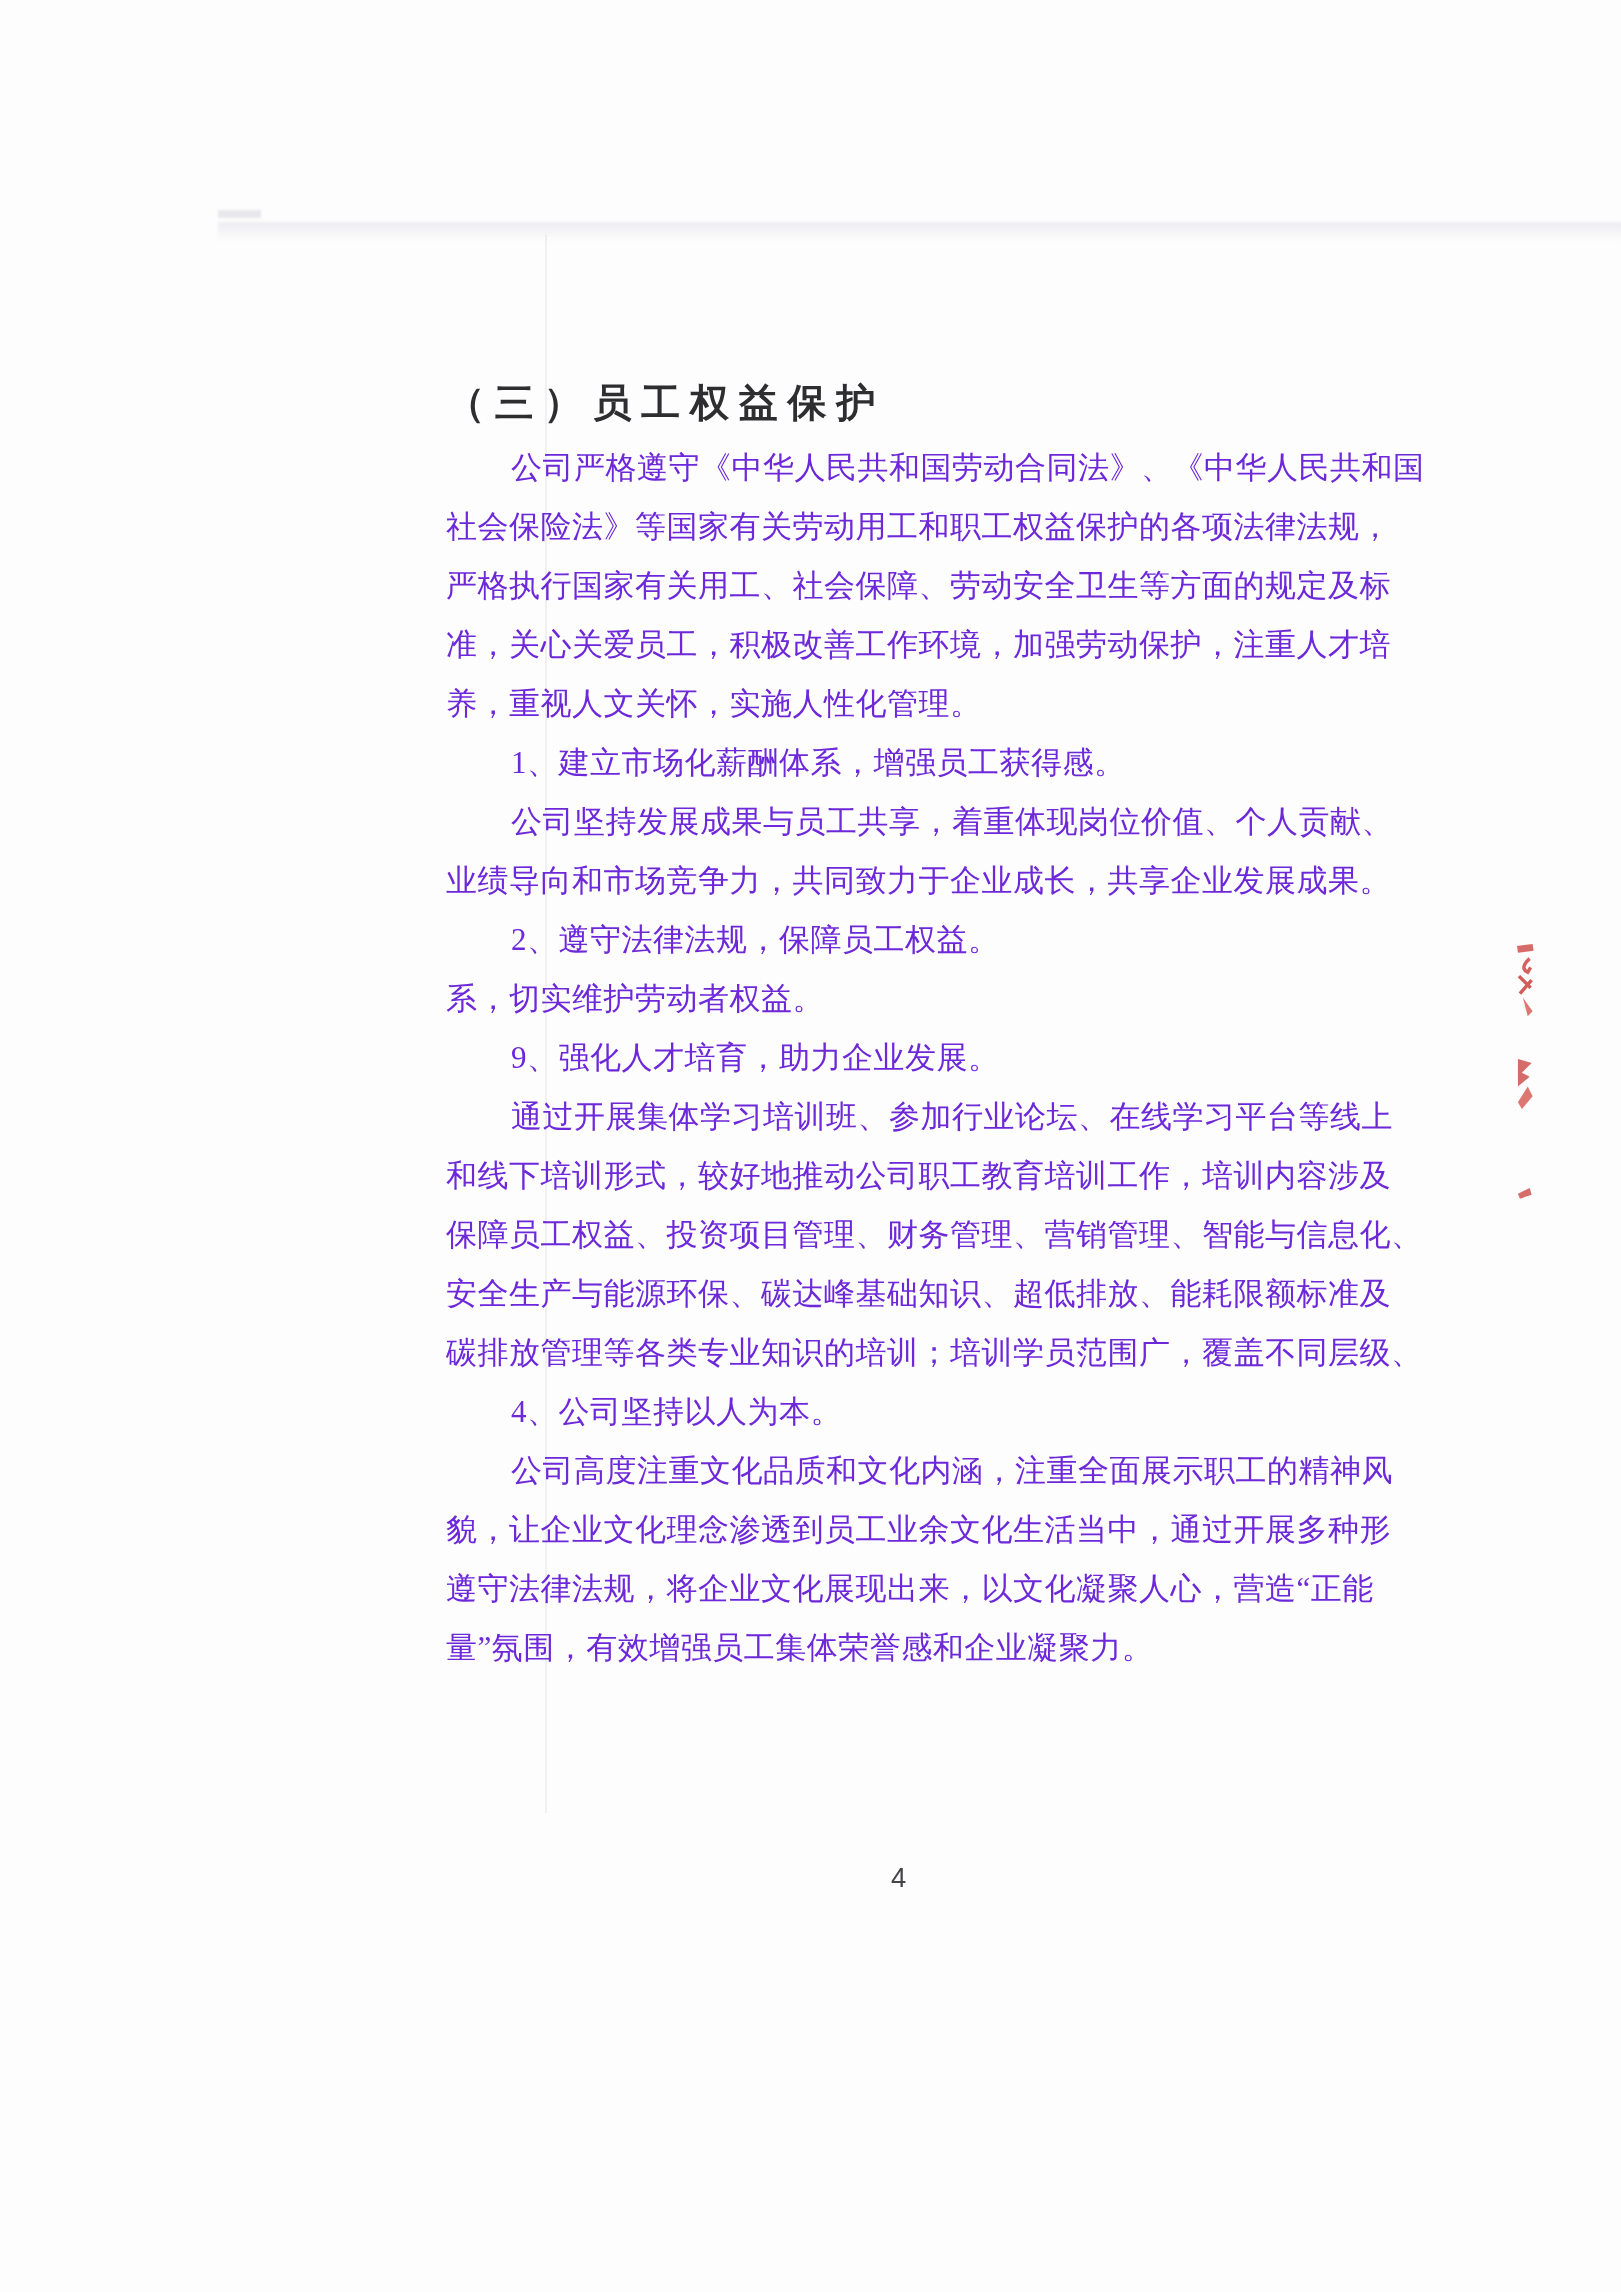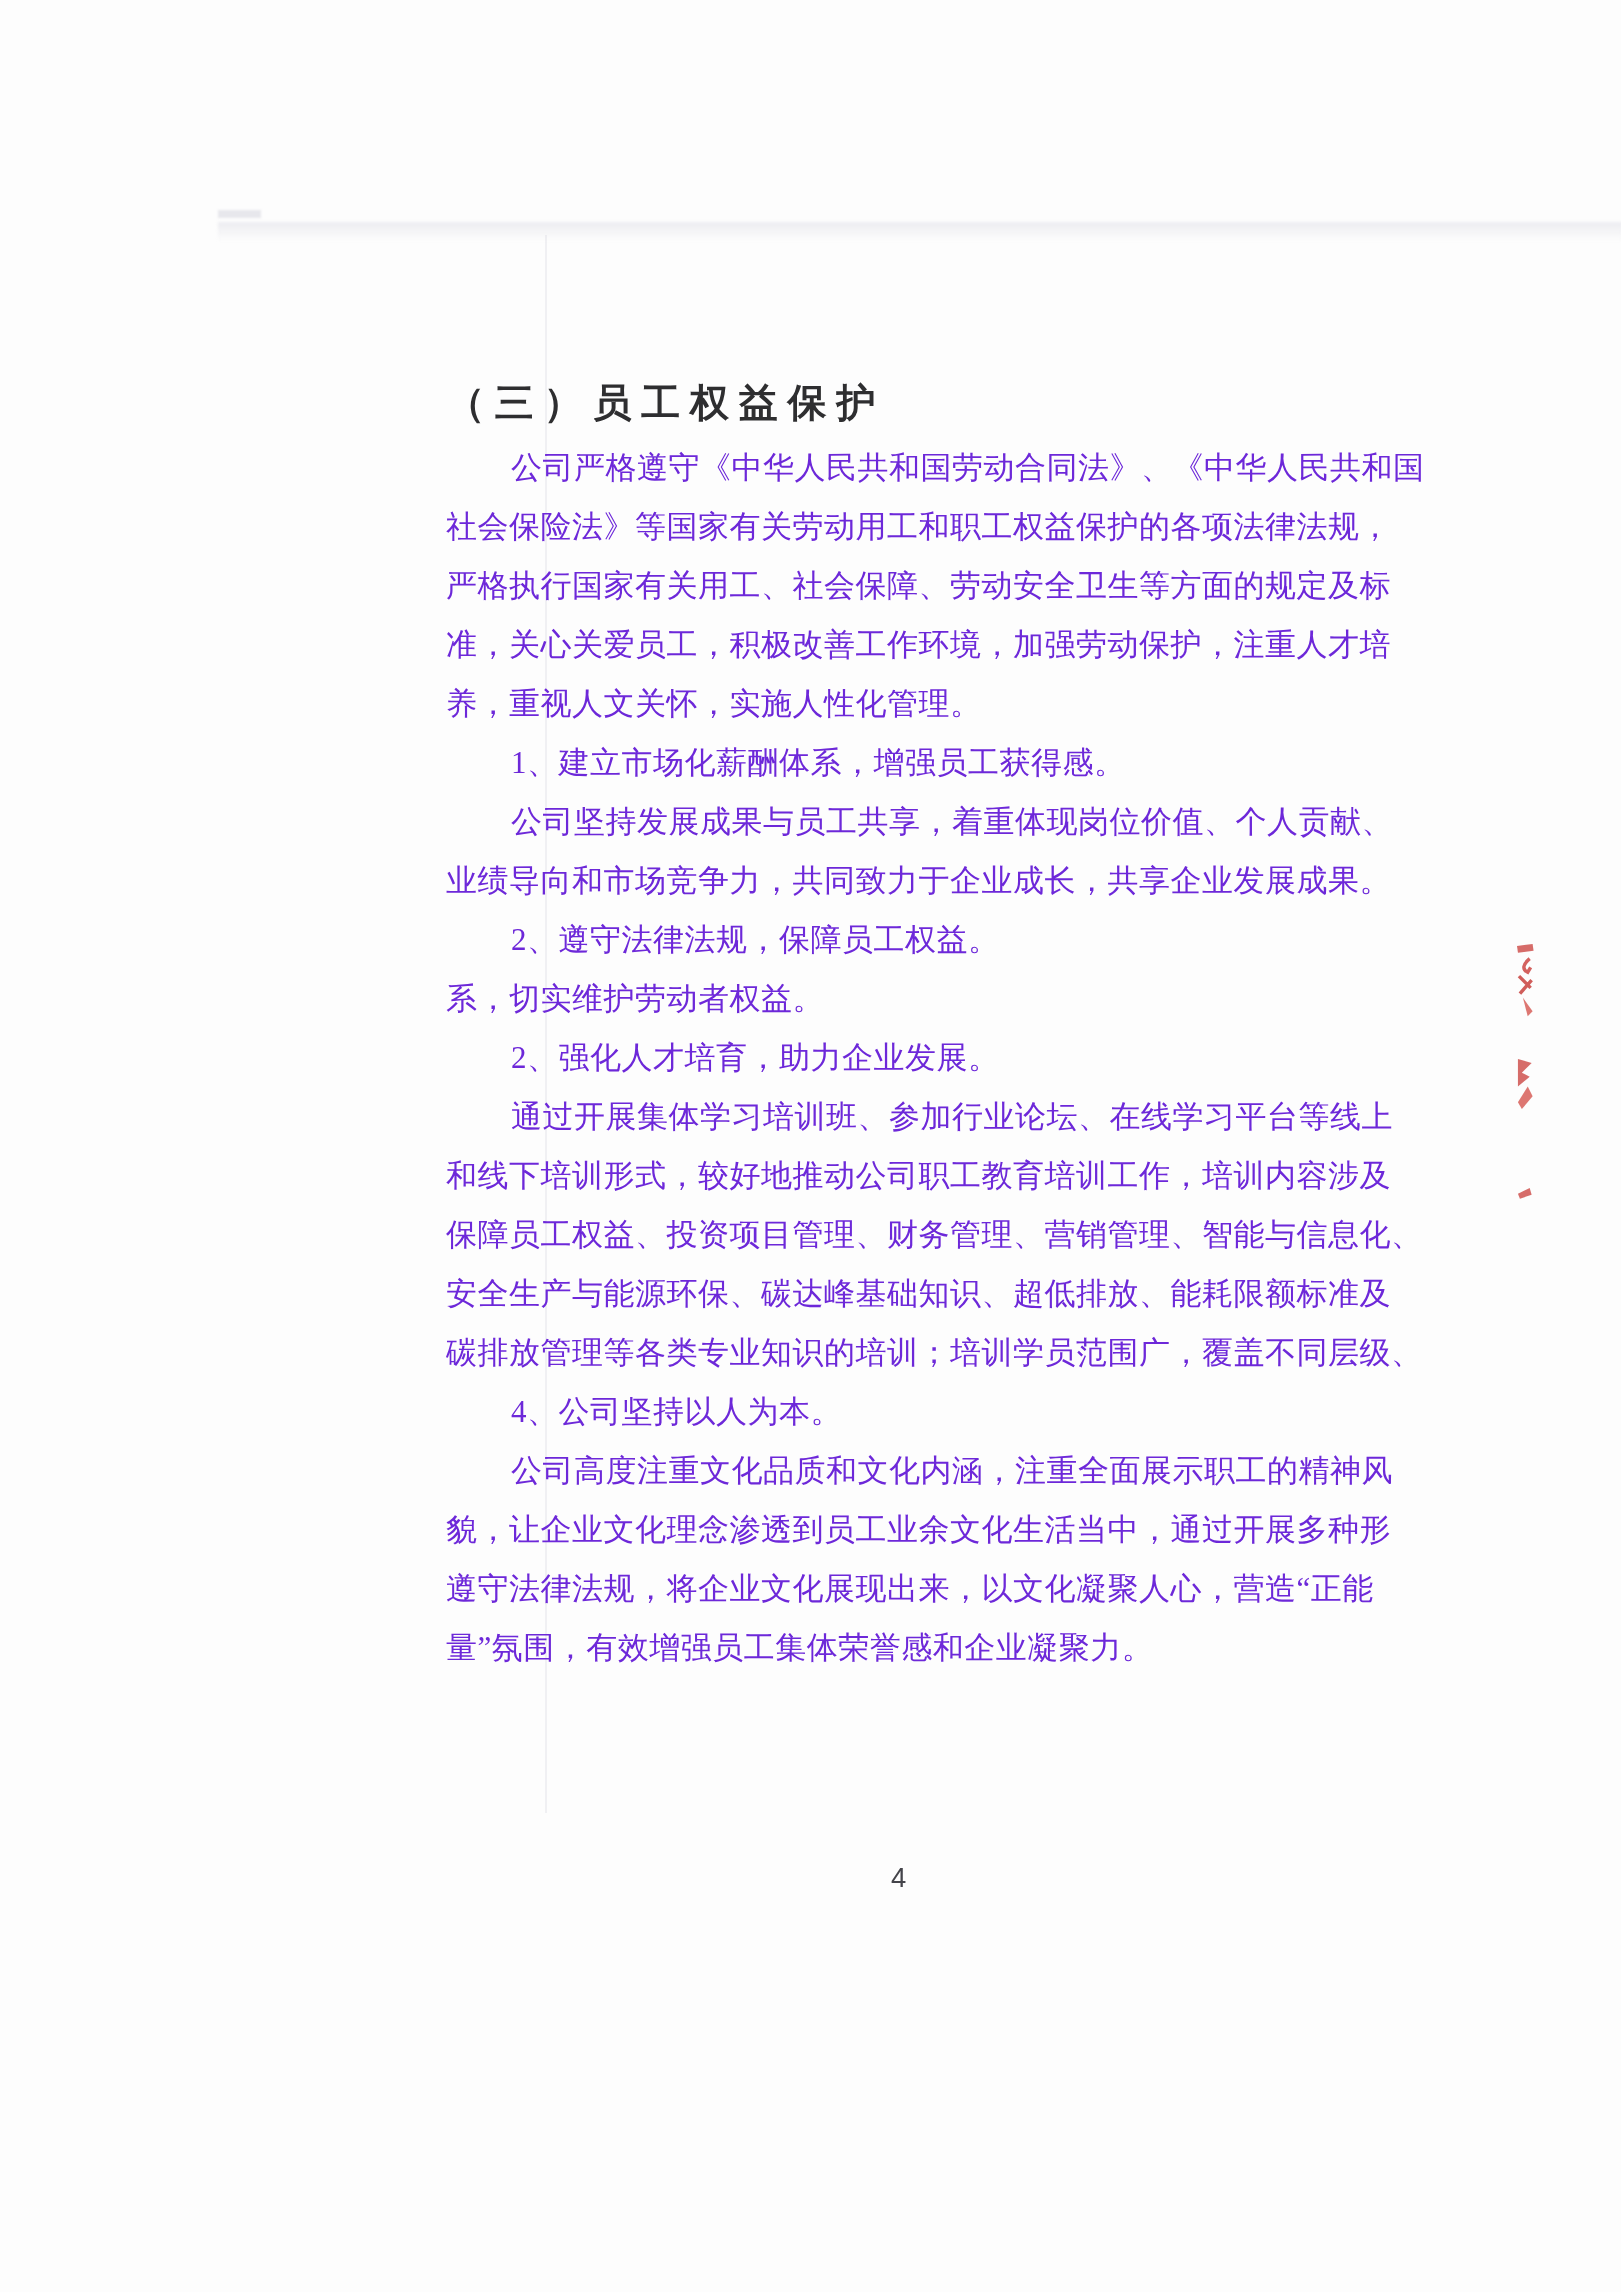--- a/index.html
+++ b/index.html
@@ -102,21 +102,21 @@
     <div class="doc-line indent">公司严格遵守《中华人民共和国劳动合同法》、《中华人民共和国</div>
     <div class="doc-line">社会保险法》等国家有关劳动用工和职工权益保护的各项法律法规，</div>
     <div class="doc-line">严格执行国家有关用工、社会保障、劳动安全卫生等方面的规定及标</div>
     <div class="doc-line">准，关心关爱员工，积极改善工作环境，加强劳动保护，注重人才培</div>
     <div class="doc-line">养，重视人文关怀，实施人性化管理。</div>
     <div class="doc-line indent">1、建立市场化薪酬体系，增强员工获得感。</div>
     <div class="doc-line indent">公司坚持发展成果与员工共享，着重体现岗位价值、个人贡献、</div>
     <div class="doc-line">业绩导向和市场竞争力，共同致力于企业成长，共享企业发展成果。</div>
     <div class="doc-line indent">2、遵守法律法规，保障员工权益。</div>
     <div class="doc-line">系，切实维护劳动者权益。</div>
-    <div class="doc-line indent">2、强化人才培育，助力企业发展。</div>
+    <div class="doc-line indent">9、强化人才培育，助力企业发展。</div>
     <div class="doc-line indent">通过开展集体学习培训班、参加行业论坛、在线学习平台等线上</div>
     <div class="doc-line">和线下培训形式，较好地推动公司职工教育培训工作，培训内容涉及</div>
     <div class="doc-line">保障员工权益、投资项目管理、财务管理、营销管理、智能与信息化、</div>
     <div class="doc-line">安全生产与能源环保、碳达峰基础知识、超低排放、能耗限额标准及</div>
     <div class="doc-line">碳排放管理等各类专业知识的培训；培训学员范围广，覆盖不同层级、</div>
     <div class="doc-line indent">4、公司坚持以人为本。</div>
     <div class="doc-line indent">公司高度注重文化品质和文化内涵，注重全面展示职工的精神风</div>
     <div class="doc-line">貌，让企业文化理念渗透到员工业余文化生活当中，通过开展多种形</div>
     <div class="doc-line">遵守法律法规，将企业文化展现出来，以文化凝聚人心，营造“正能</div>
     <div class="doc-line">量”氛围，有效增强员工集体荣誉感和企业凝聚力。</div>

